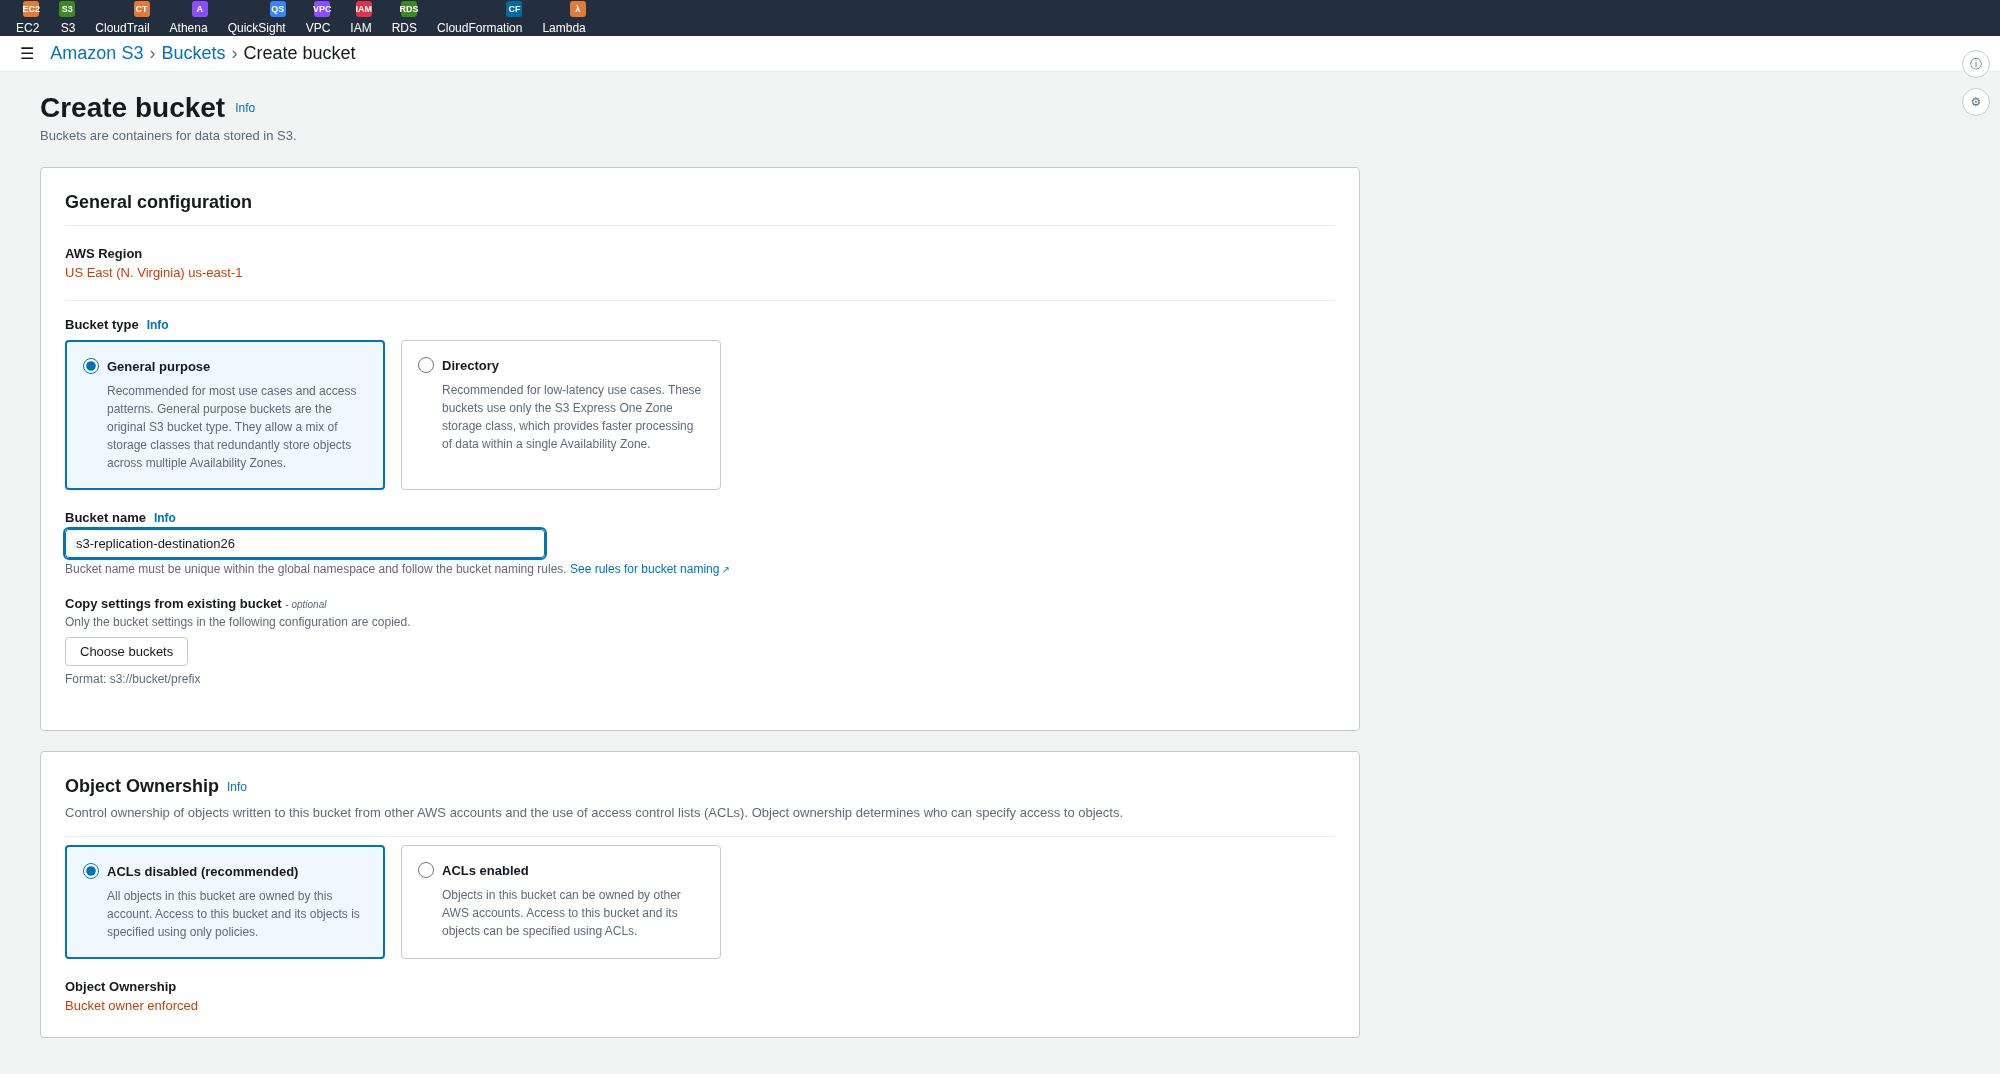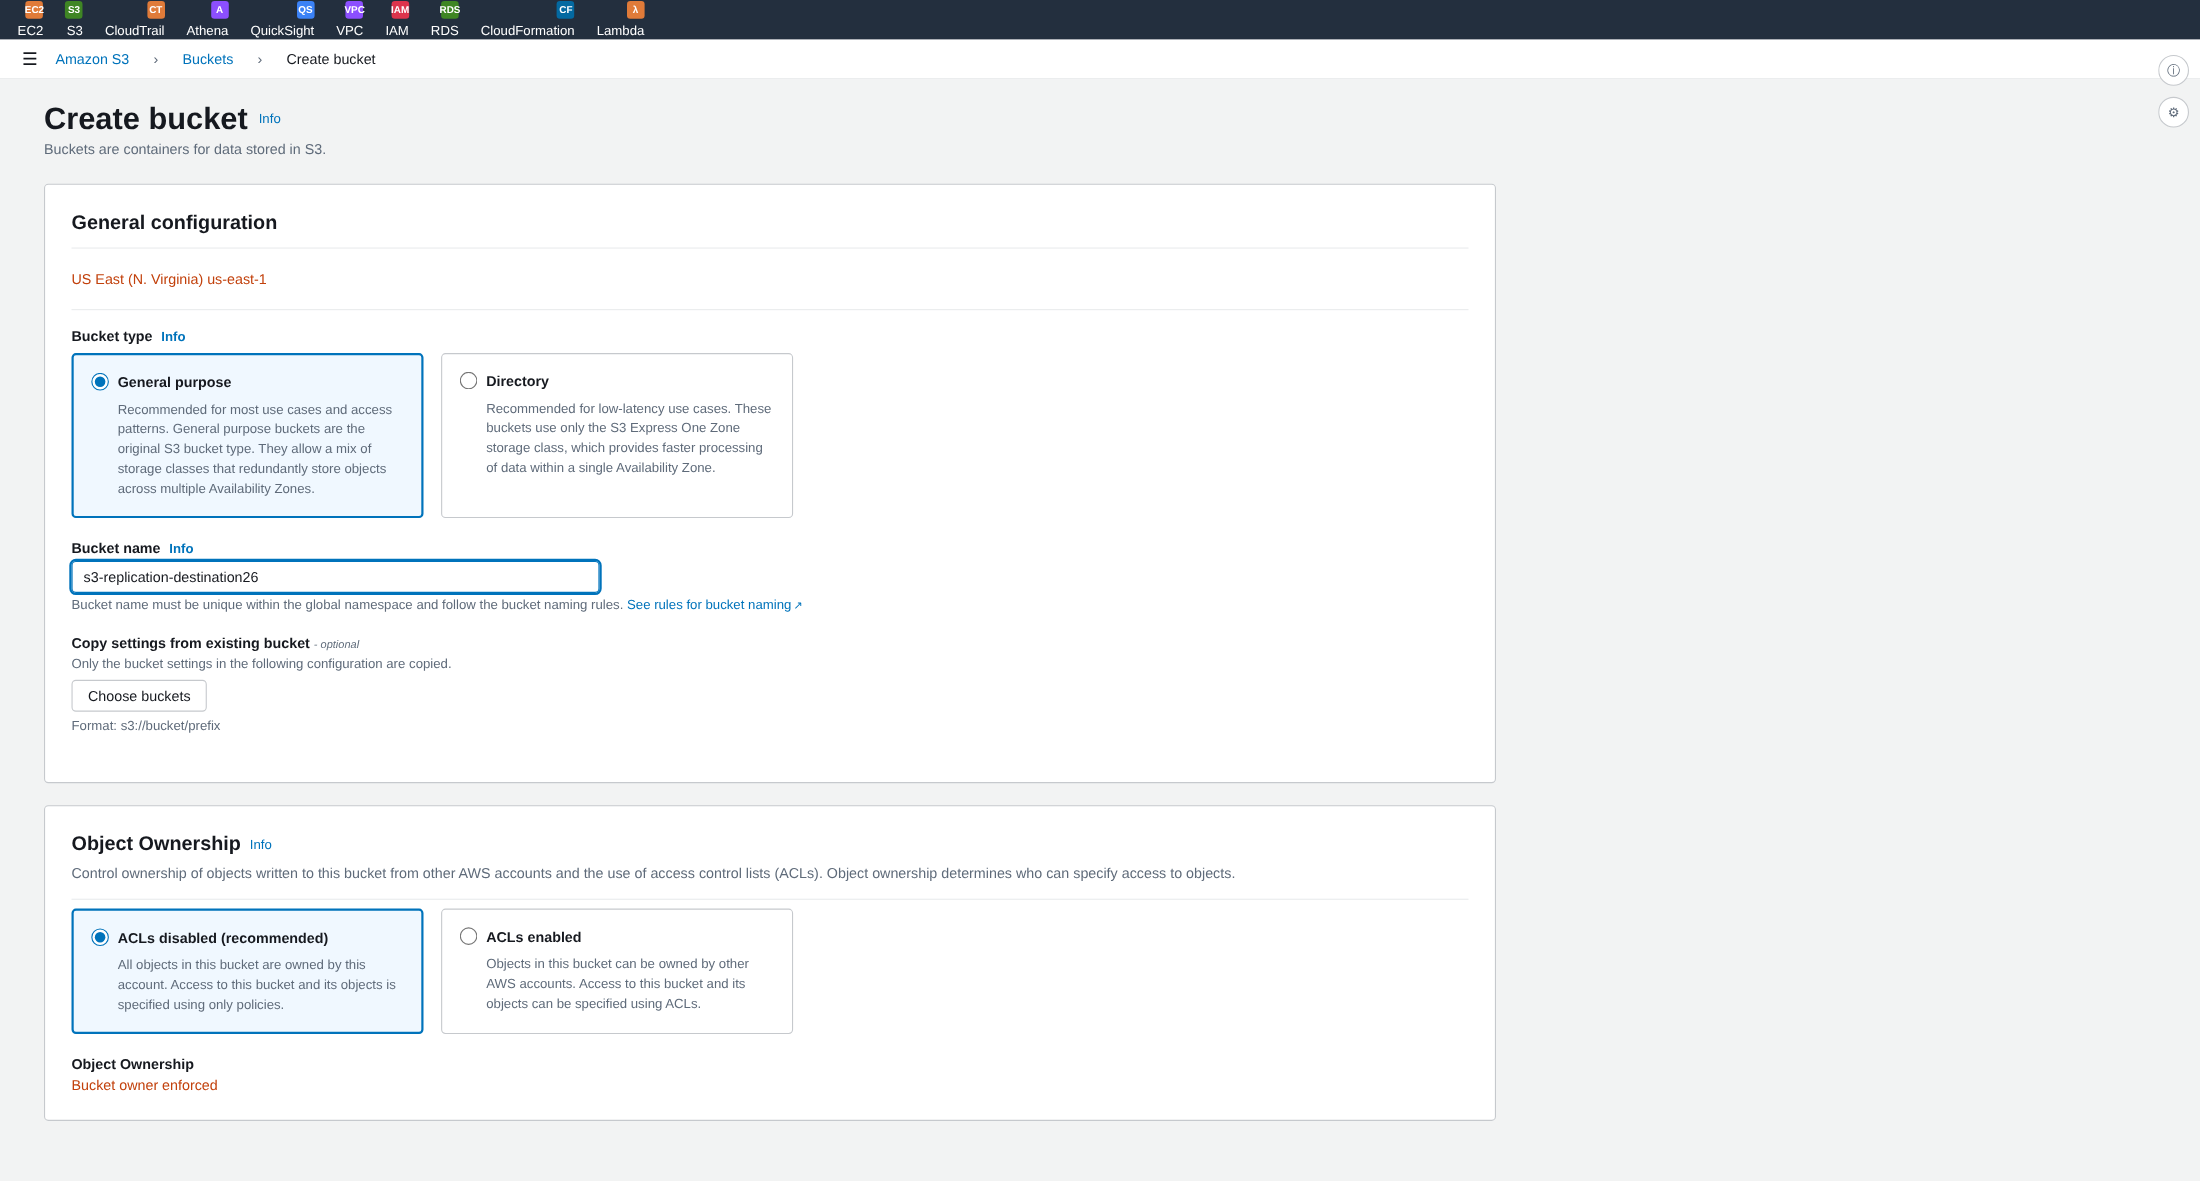--- a/index.html
+++ b/index.html
@@ -60,22 +60,22 @@
     }
     .hamburger {
       cursor: pointer;
       font-size: 16px;
       color: #16191f;
       margin-right: 8px;
     }
     .breadcrumb {
       display: flex;
       align-items: flex-end;
-      gap: 22px;
-      font-size: 13px;
+      gap: 6px;
+      font-size: 18px;
       color: #0073bb;
     }
     .breadcrumb-sep { color: #5f6b7a; }
     .breadcrumb-current { color: #16191f; }
     .breadcrumb a { color: #0073bb; text-decoration: none; }
 
     
     .main-content {
       padding: 20px 40px 40px 40px;
       flex: 1;
@@ -347,20 +347,21 @@
   <div class="page-title-row">
     <h1 class="page-title">Create bucket</h1>
     <a class="info-link" href="#">Info</a>
   </div>
   <p class="page-subtitle">Buckets are containers for data stored in S3.</p>
 
   <div class="section-card">
     <h2 class="section-title">General configuration</h2>
 
     <div class="field-group">
+      <div class="field-label">AWS Region</div>
       <div class="field-value">US East (N. Virginia) us-east-1</div>
     </div>
 
     <div class="divider"></div>
 
     <div class="field-group">
       <div class="field-label">
         <span>Bucket type</span>
         <a href="#" class="info-link">Info</a>
       </div>

